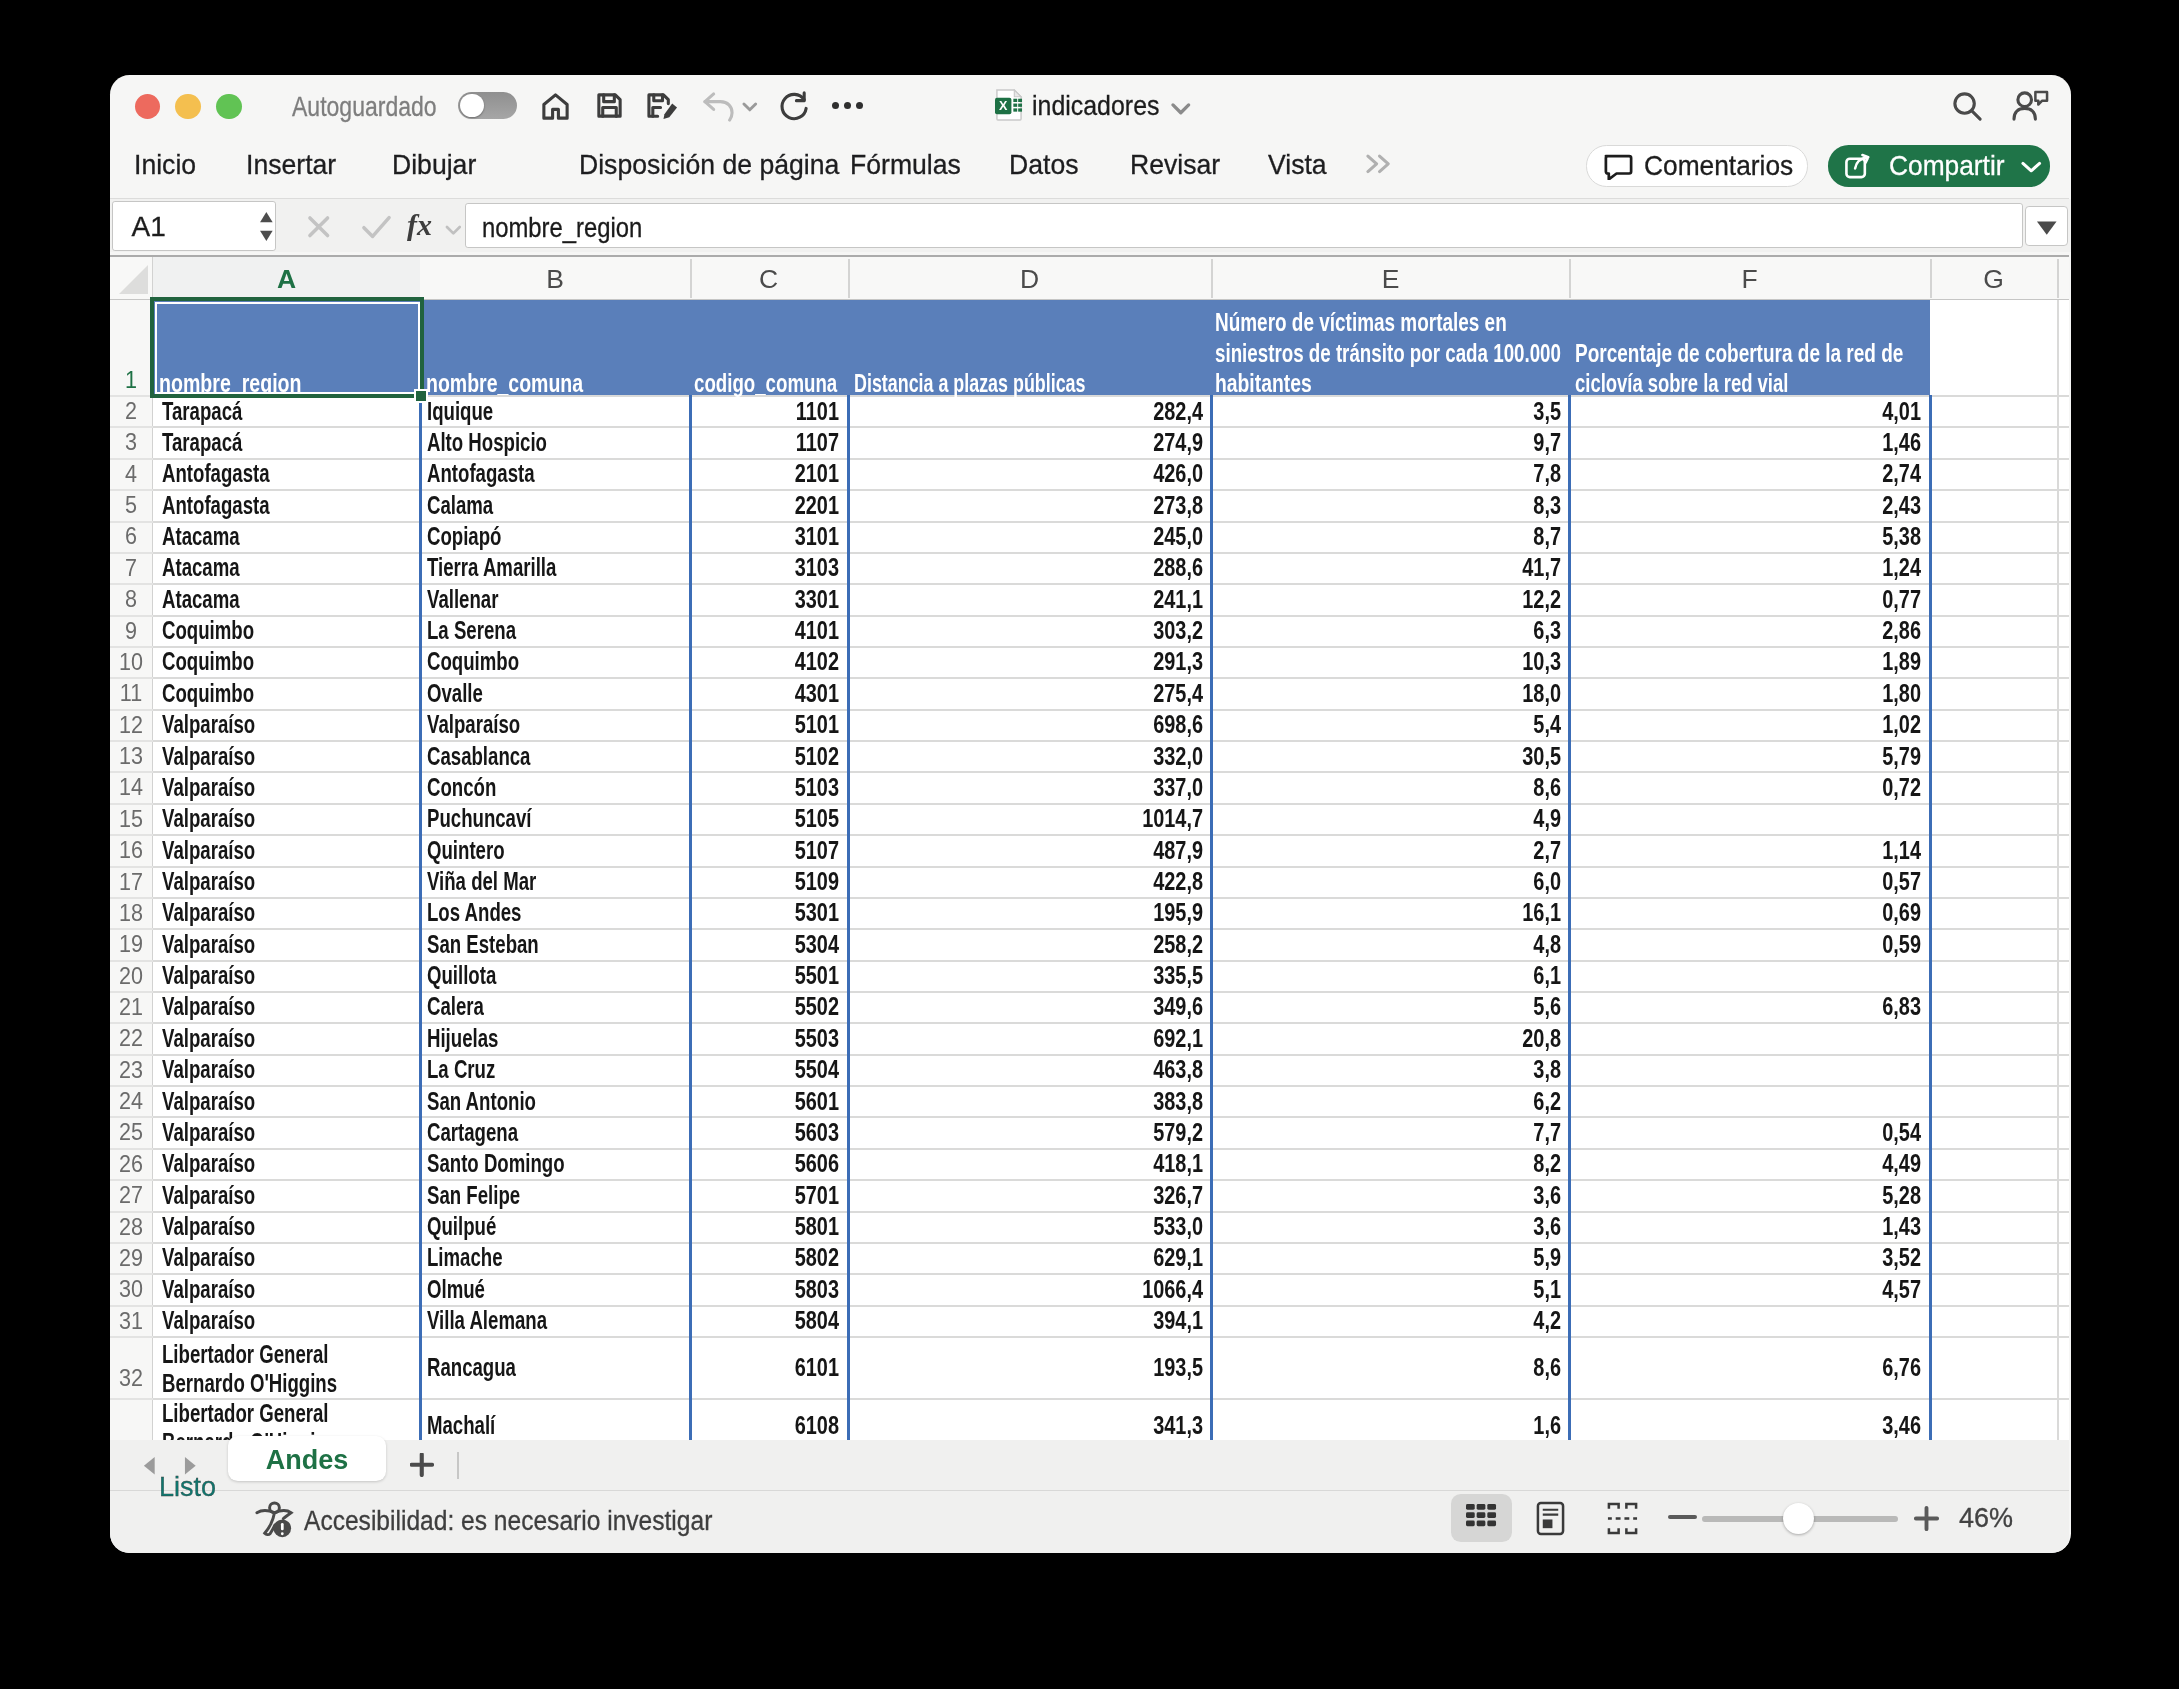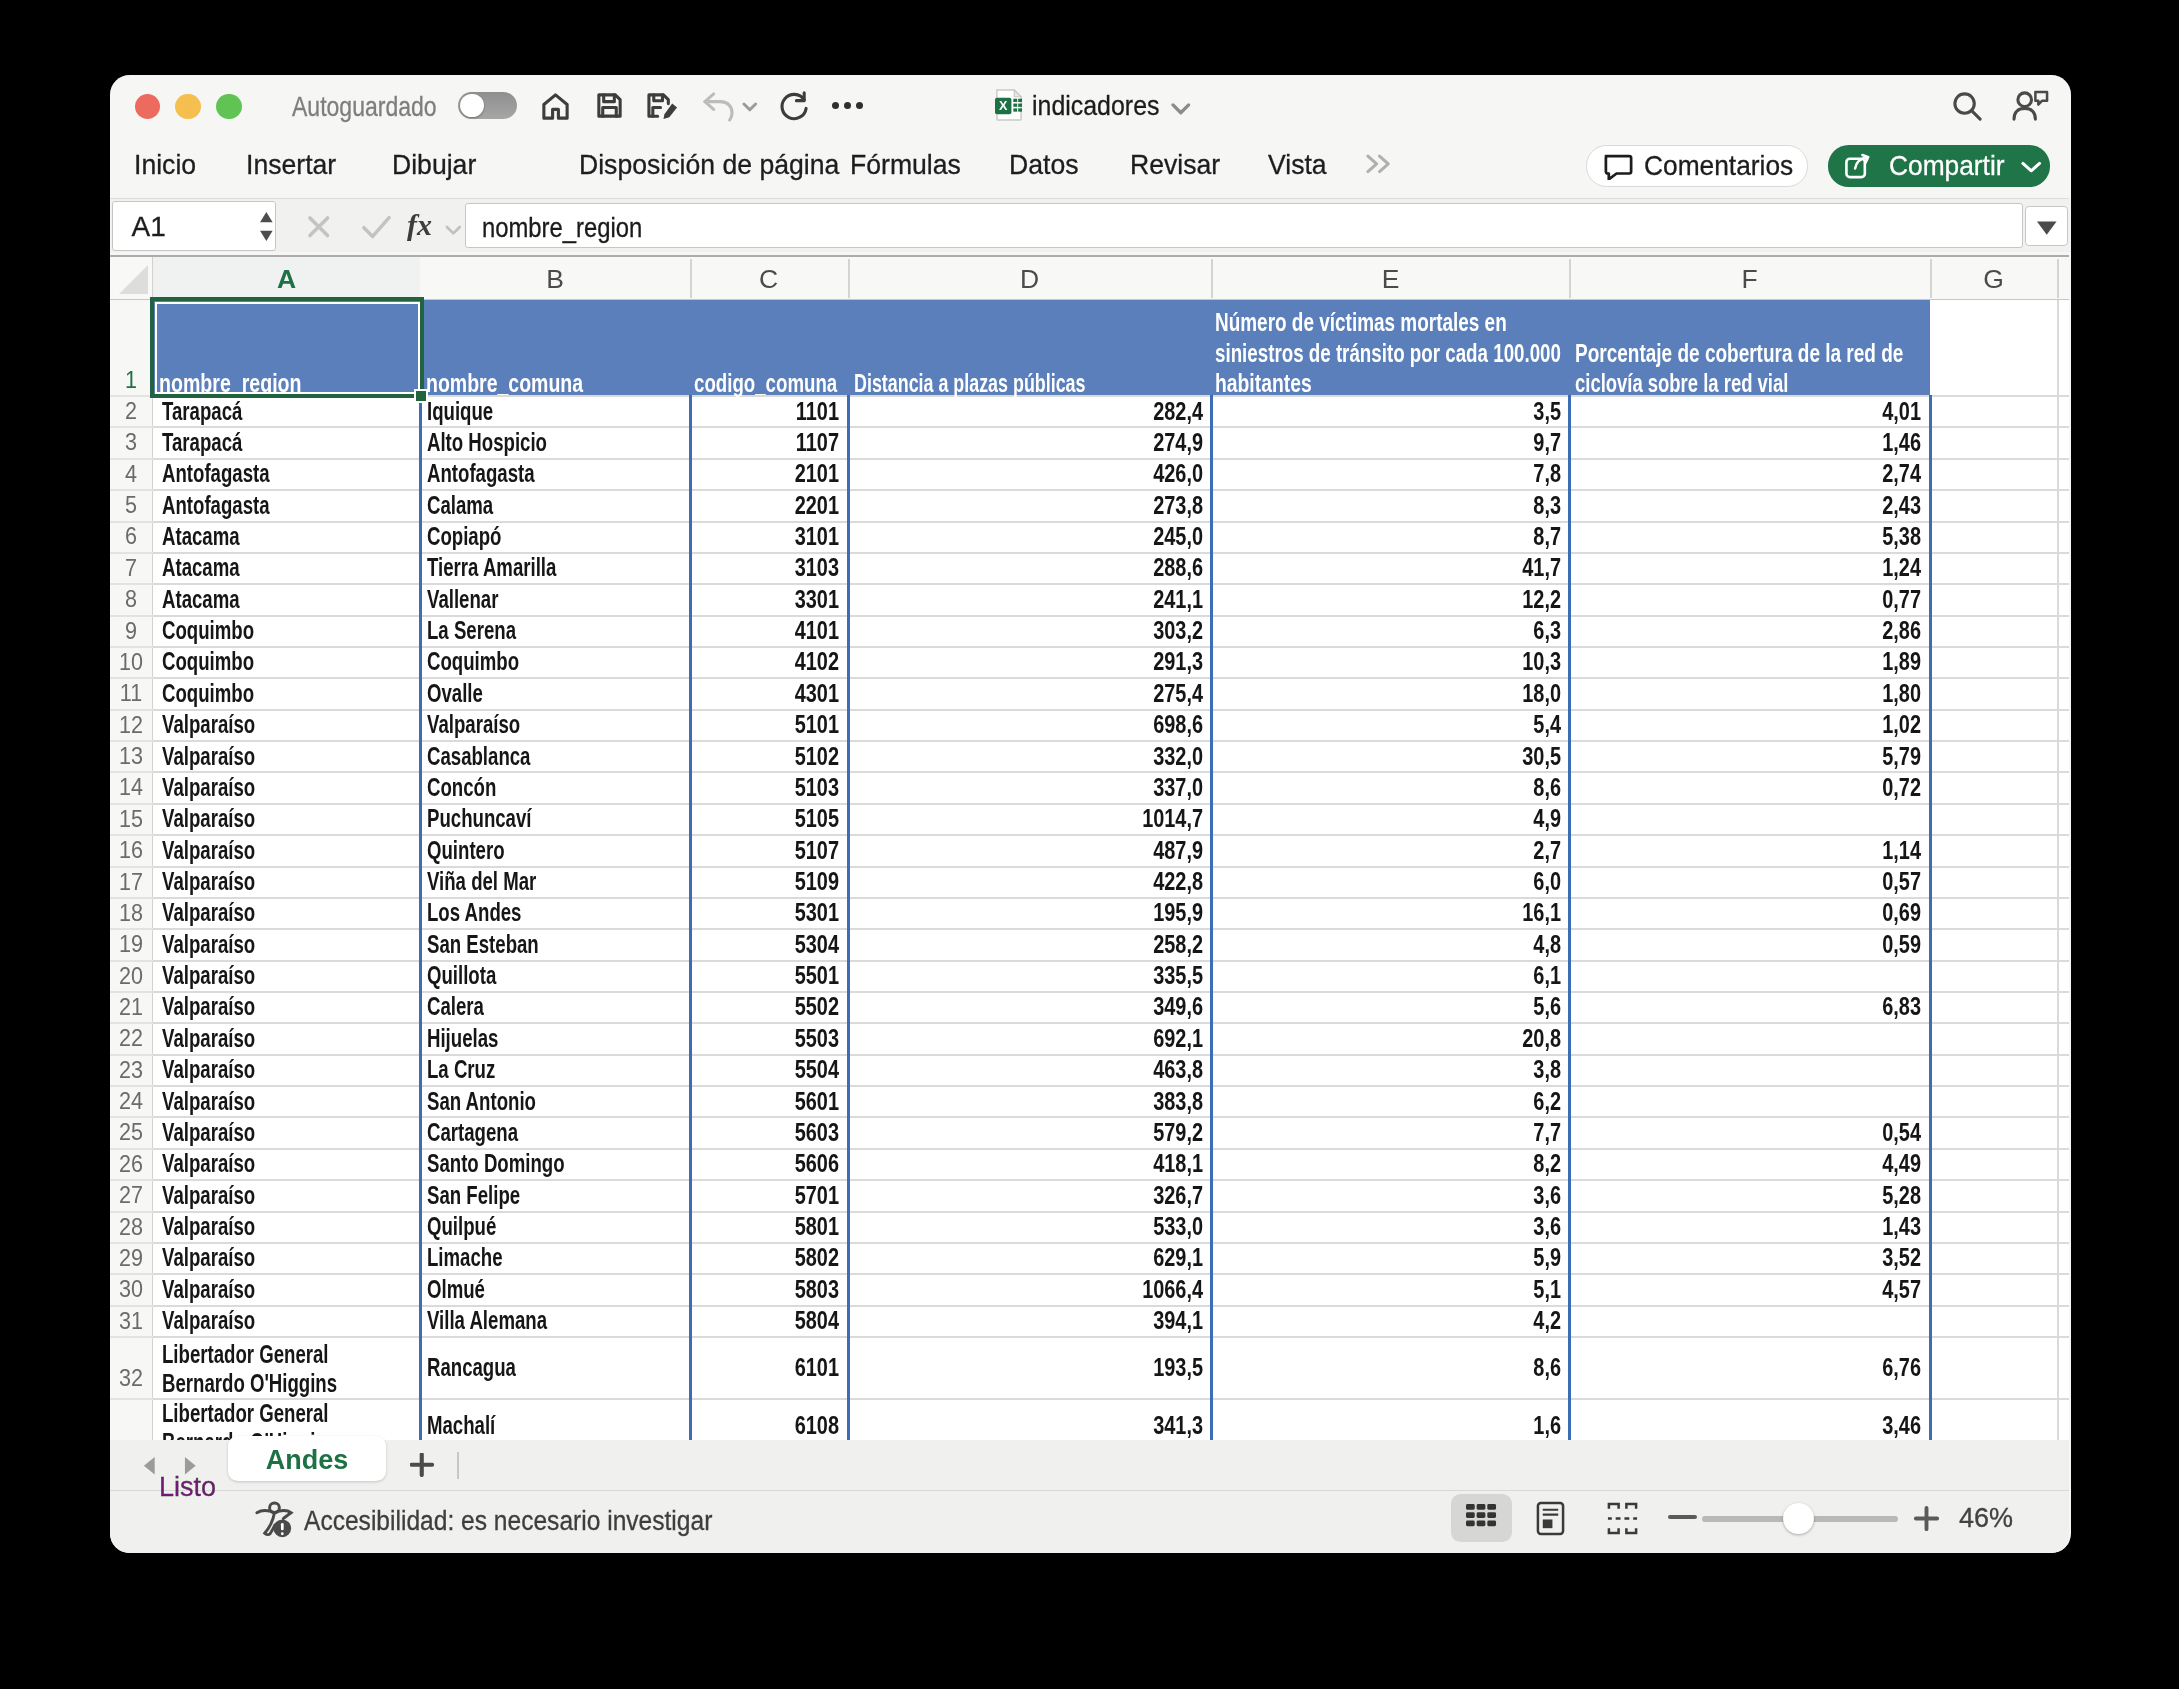--- a/index.html
+++ b/index.html
@@ -457,21 +457,21 @@
 <svg class="abs" style="left:72px;top:1380px" width="17.6" height="21.6" viewBox="0 0 18 22">
       <path d="M3 2 L14 11 L3 20 Z" fill="#9b9b9b"></path>
     </svg>
 <div class="abs" style="left:118px;top:1361px;width:158px;height:45px;background:#fff;border-radius:9.8px;box-shadow:0 1px 2.9px rgba(0,0,0,.18);"></div>
 <div class="abs" style="left:118px;top:1370px;width:158px;text-align:center;font-size:27px;font-weight:bold;color:#1e7145;">Andes</div>
 <svg class="abs" style="left:300px;top:1378px" width="23.5" height="23.5" viewBox="0 0 24 24">
       <path d="M12 1.5 V22.5 M1.5 12 H22.5" stroke="#4b4b4b" stroke-width="4.2" stroke-linecap="round"></path>
     </svg>
 <div class="abs" style="left:347px;top:1377px;width:1.5px;height:27.4px;background:#c7c7c6;"></div>
 <div class="abs" style="left:0px;top:1416px;width:1959px;height:62px;background:#f0f0ef;"></div>
-<div class="abs" style="left:49px;top:1397px;font-size:27px;color:#701a75;-webkit-text-stroke:0.3px #3e3e3e;">Listo</div>
+<div class="abs" style="left:49px;top:1397px;font-size:27px;color:#0f766e;-webkit-text-stroke:0.3px #3e3e3e;">Listo</div>
 <svg class="abs" style="left:141px;top:1424px" width="45" height="45" viewBox="0 0 46 46" fill="none" stroke="#4a4a4a" stroke-width="3" stroke-linecap="round">
 <circle cx="24" cy="9" r="5"></circle>
 <path d="M6 14 C12 10.5 18 11.5 24 14 C30 11.5 36 10.5 41 14 C38 16 35 18.5 33 20"></path>
 <path d="M24 14 C23 19 22 22 20.5 25 C19 28.5 16.5 32 14 35 C15.5 36.5 18 37 19.5 35.5 C21.5 32.5 23 30 24.5 26.5"></path>
 <circle cx="32" cy="30" r="9" fill="#4a4a4a" stroke="none"></circle>
 <rect x="30.6" y="24.5" width="2.8" height="7.5" rx="1.4" fill="#fff" stroke="none"></rect>
 <rect x="30.6" y="34" width="2.8" height="3" rx="1.4" fill="#fff" stroke="none"></rect>
 </svg>
 <div class="abs" style="left:194px;top:1431px;font-size:27px;color:#3e3e3e;white-space:nowrap;"><span class="t" style="transform:scaleX(0.91)">Accesibilidad: es necesario investigar</span></div>
 <div class="abs" style="left:1341px;top:1419px;width:61px;height:48px;background:#d6d6d5;border-radius:9.8px;"></div>

